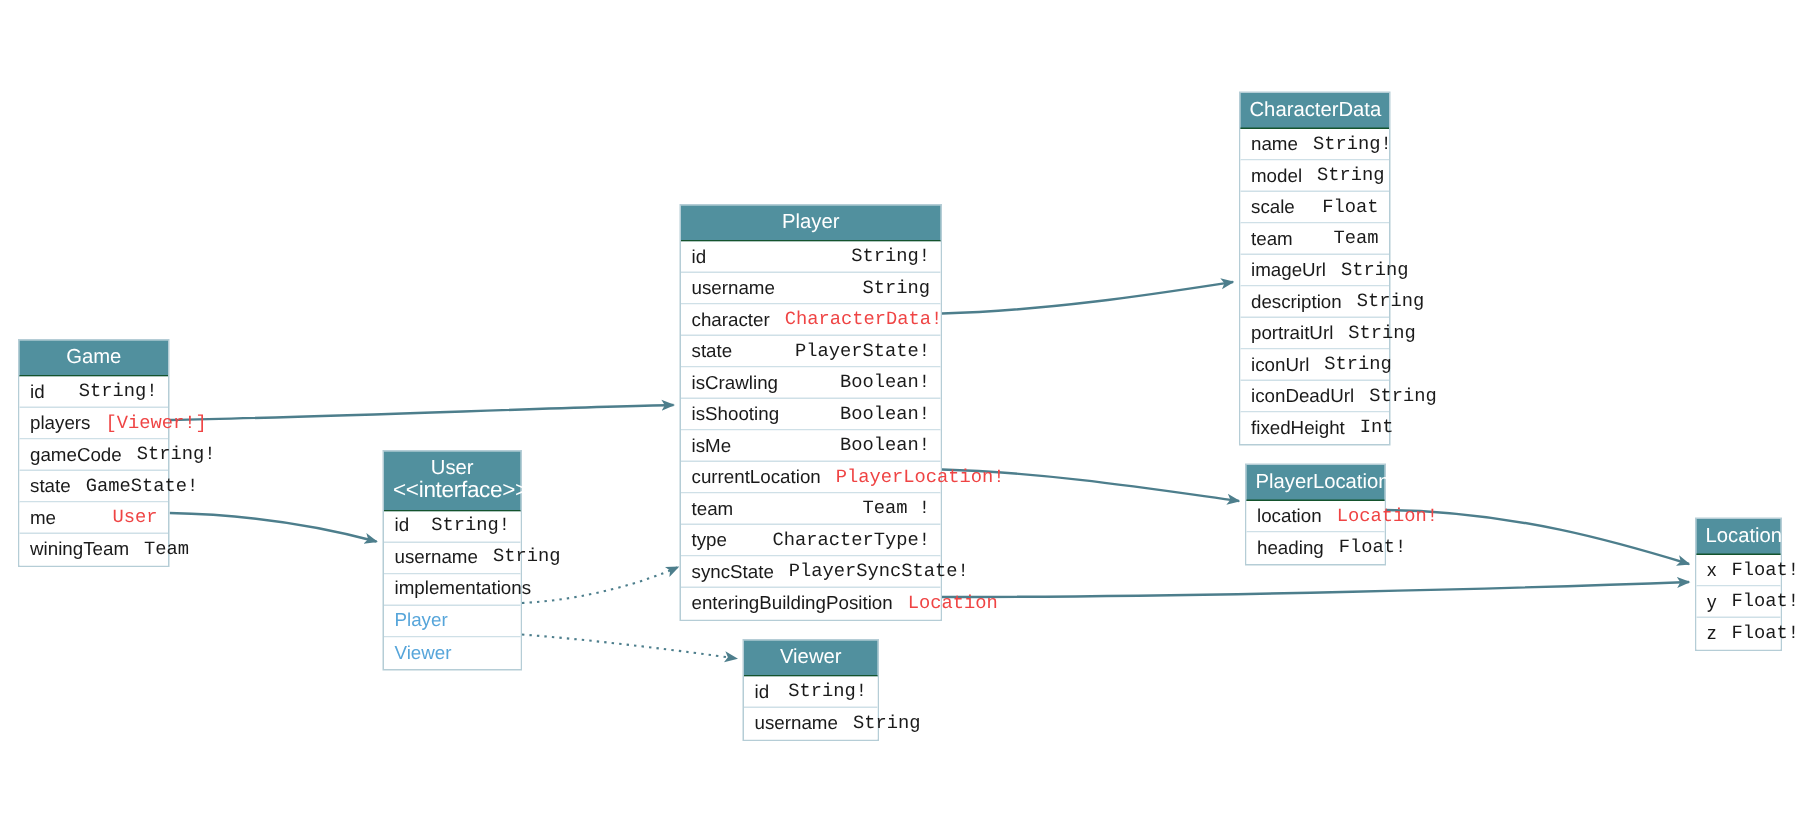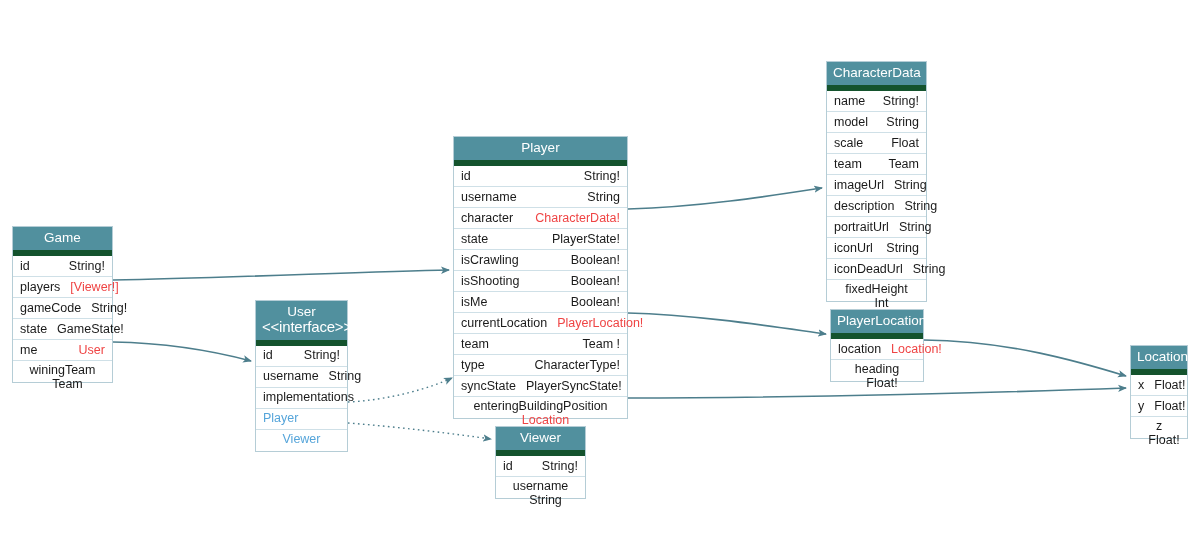--- a/index.html
+++ b/index.html
@@ -18,44 +18,44 @@
     z-index:2;
   }
   .ent-header{
     background:#51909e;
     color:#ffffff;
     text-align:center;
     font-size:13.5px;
     line-height:1.05;
     padding:4px 6px 5px 6px;
     box-sizing:border-box;
-    border-bottom:6px solid #14532d;
+    border-bottom:1px solid #14532d;
     white-space:nowrap;
   }
   .ent-header .stereo{
     display:block;
     font-size:15px;
     letter-spacing:-0.2px;
   }
   .row{
     display:flex;
     justify-content:space-between;
     align-items:center;
     font-size:12.5px;
     color:#1a1a1a;
     padding:2px 7px 3px 7px;
     box-sizing:border-box;
     border-bottom:1px solid #cfe0e7;
     background:#ffffff;
     white-space:nowrap;
     height:21px;
   }
-  .row:last-child{border-bottom:none;flex-direction:column;}
+  .row:last-child{border-bottom:none;}
   .row .fname{text-align:left;}
-  .row .ftype{text-align:right;margin-left:10px;}
+  .row .ftype{text-align:right;margin-left:10px;font-family:Liberation Mono, monospace;}
   .row.impl-head .fname{width:100%;text-align:center;}
   .link{color:#ef4444;}
   .impl{color:#56a5da;}
   .row.implrow{justify-content:flex-start;}
 </style>
 </head>
 <body>
 
 <div id="canvas">
   <svg class="edges" viewBox="0 0 1200 547">

